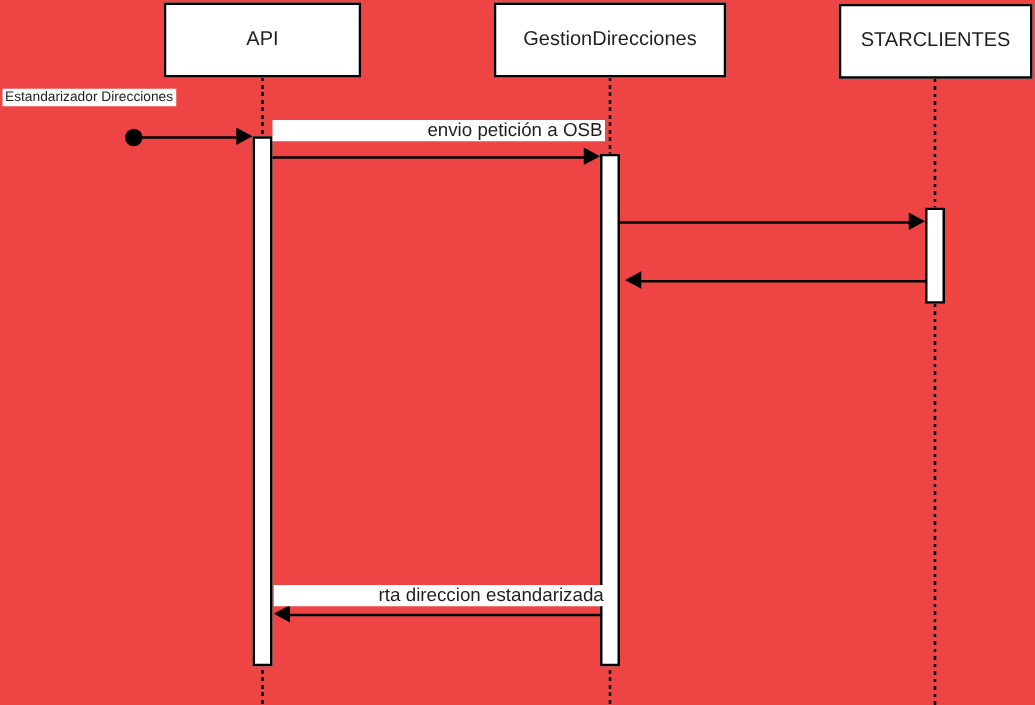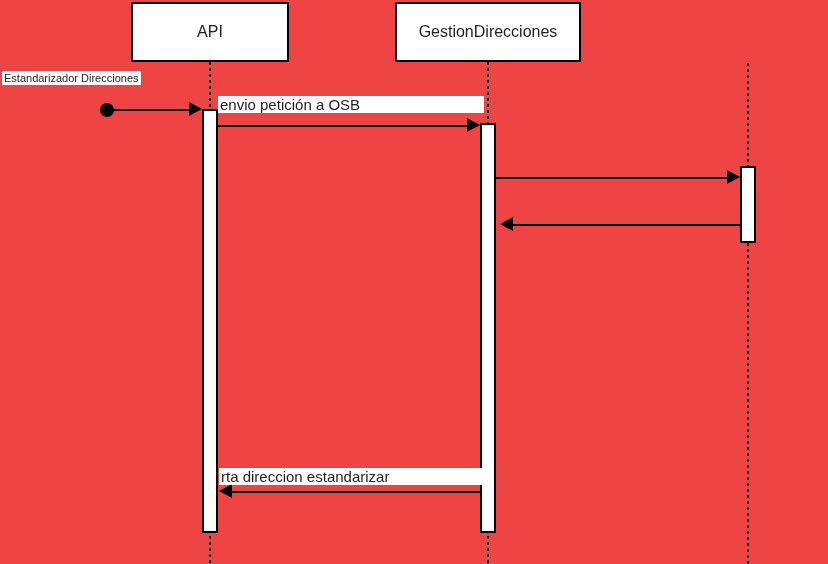--- a/index.html
+++ b/index.html
@@ -100,21 +100,21 @@
     border-top: 7px solid transparent;
     border-bottom: 7px solid transparent;
     border-right: 13px solid #000000;
     z-index: 3;
   }
   .msg-label {
     position: absolute;
     font-size: 15px;
     color: #1f1f1f;
     background: #ffffff;
-    text-align: left;
+    text-align: right;
     white-space: nowrap;
     padding: 0 2px;
     z-index: 4;
   }
   #line-start { left: 112px; top: 109px; width: 77px; }
   #arrow-start { left: 189px; top: 102px; }
 
   #label-msg1 { left: 218px; top: 96px;  width: 262px; }
   #line-msg1  { left: 218px; top: 125px; width: 250px; }
   #arrow-msg1 { left: 467px; top: 118px; }
@@ -139,37 +139,40 @@
   <div class="lifeline" id="lifeline-api"></div>
   <div class="lifeline" id="lifeline-gd"></div>
   <div class="lifeline" id="lifeline-star"></div>
 
   <div class="actor-box" id="actor-api">
     <span>API</span>
   </div>
   <div class="actor-box" id="actor-gd">
     <span>GestionDirecciones</span>
   </div>
+  <div class="actor-box" id="actor-star">
+    <span>STARCLIENTES</span>
+  </div>
 
   <div class="activation" id="act-api"></div>
   <div class="activation" id="act-gd"></div>
   <div class="activation" id="act-star"></div>
 
   <div id="start-label">Estandarizador Direcciones</div>
   <div id="start-circle"></div>
   <div class="msg-line" id="line-start"></div>
   <div class="arrow-right" id="arrow-start"></div>
 
   <div class="msg-label" id="label-msg1">envio petición a OSB</div>
   <div class="msg-line" id="line-msg1"></div>
   <div class="arrow-right" id="arrow-msg1"></div>
 
   <div class="msg-line" id="line-msg2"></div>
   <div class="arrow-right" id="arrow-msg2"></div>
 
   <div class="msg-line" id="line-msg3"></div>
   <div class="arrow-left" id="arrow-msg3"></div>
 
-  <div class="msg-label" id="label-msg4">rta direccion estandarizar</div>
+  <div class="msg-label" id="label-msg4">rta direccion estandarizada</div>
   <div class="msg-line" id="line-msg4"></div>
   <div class="arrow-left" id="arrow-msg4"></div>
 
 </div>
 
 </body></html>

